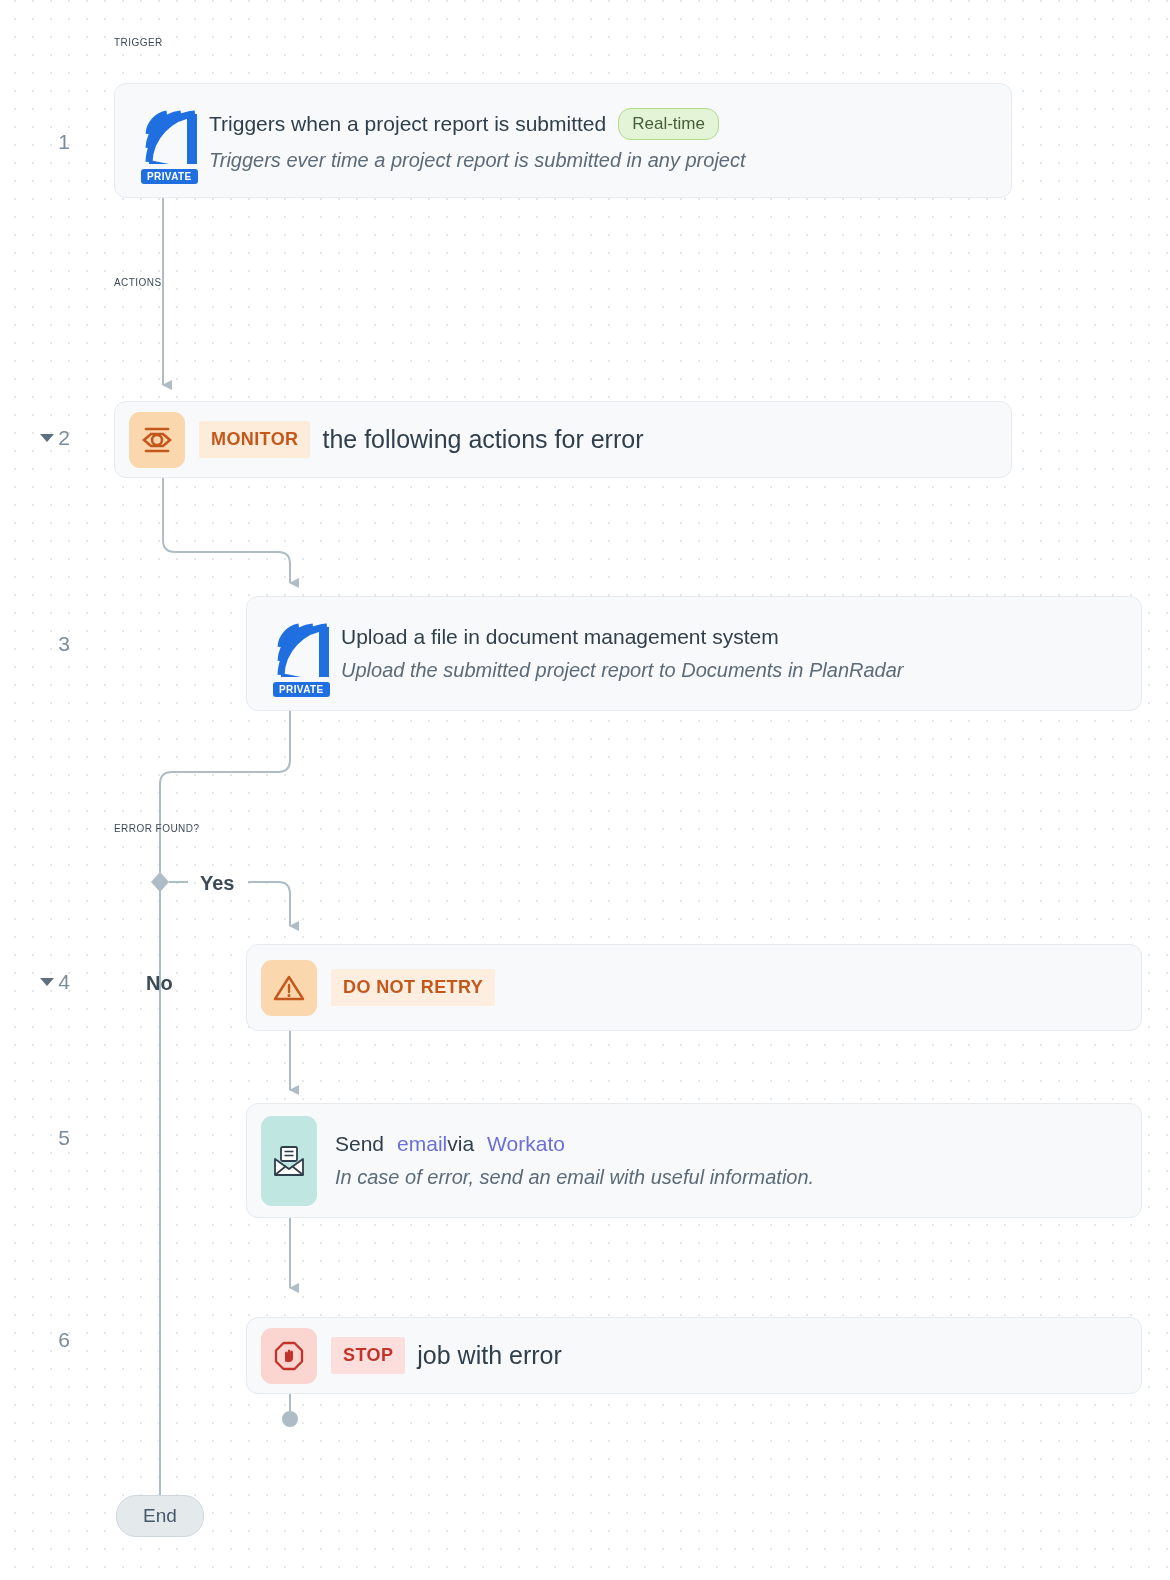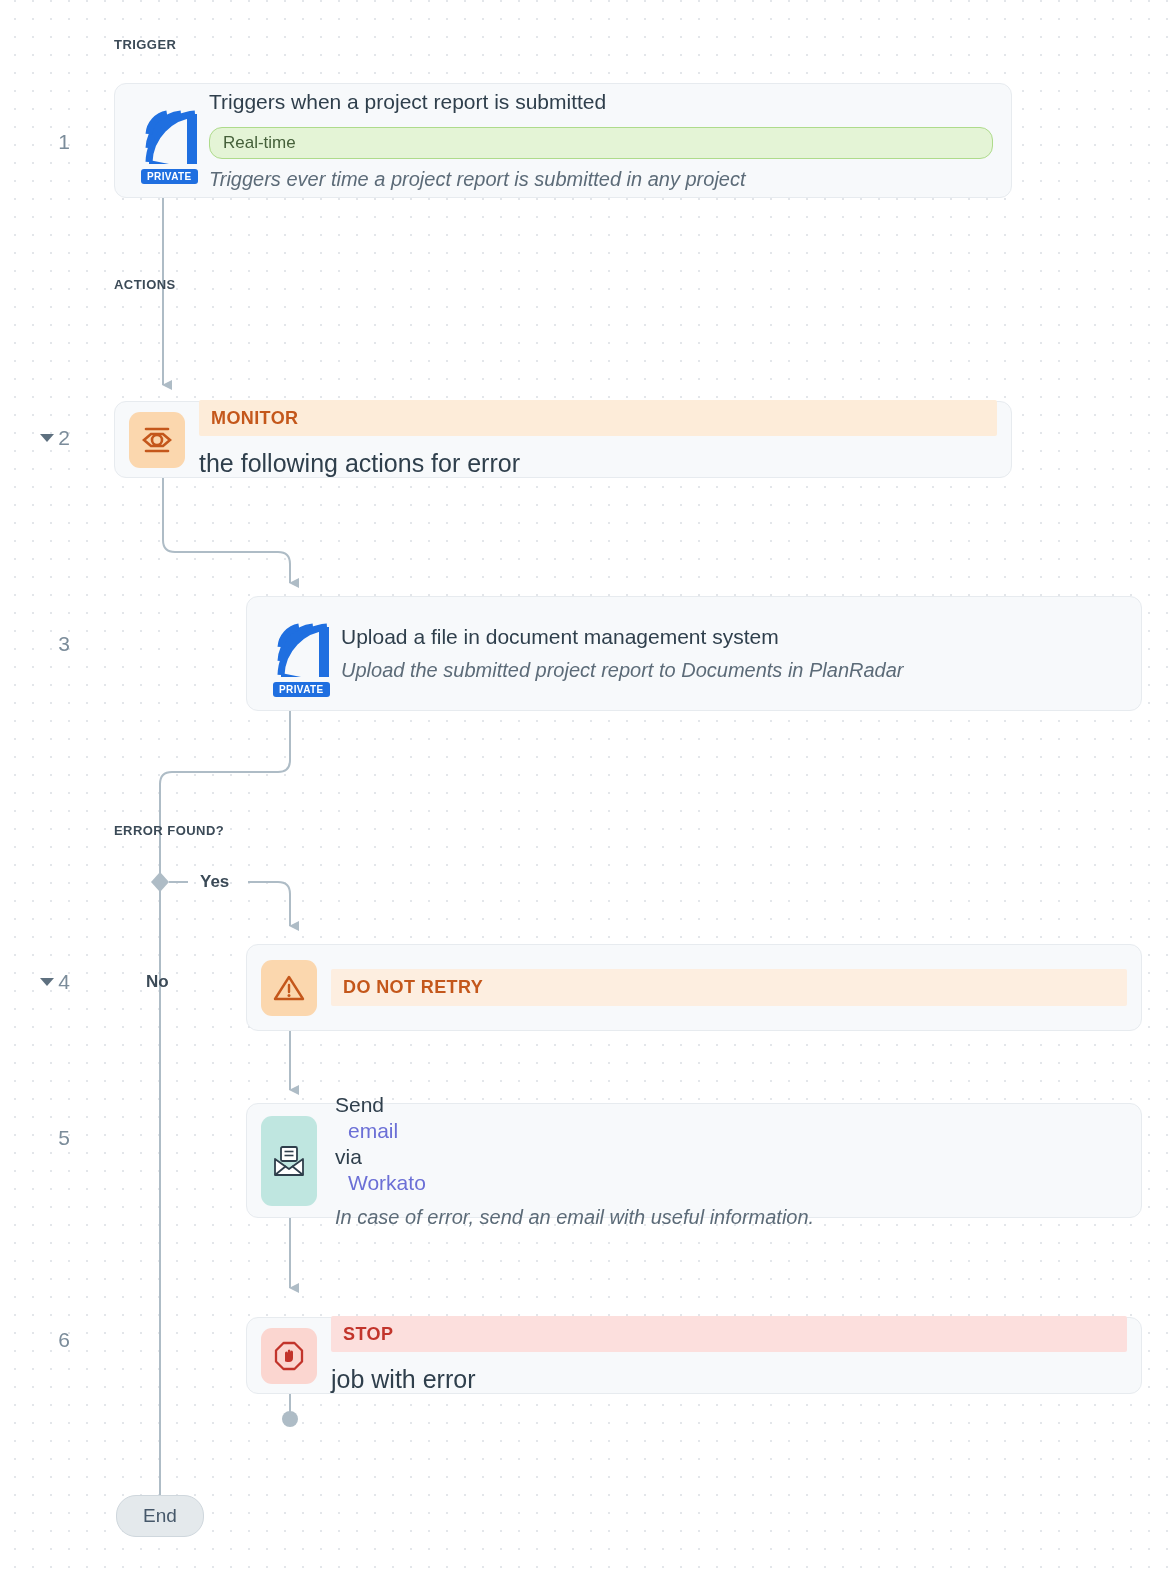--- a/index.html
+++ b/index.html
@@ -13,22 +13,22 @@
     position:relative;
     width:1170px;height:1580px;
     background-color:#ffffff;
     background-image:radial-gradient(#e3e6ea 1.1px, transparent 1.2px);
     background-size:18px 18px;
     background-position:6px 10px;
   }
   
   .section-label{
     position:absolute;
-    font-size:13px;
-    font-weight:bold;
+    font-size:10px;
+    font-weight:normal;
     letter-spacing:.45px;
     color:#3b4a57;
     white-space:nowrap;
   }
   
   .step-num{
     position:absolute;
     font-size:21px;
     color:#7b8c9a;
     width:40px;
@@ -57,24 +57,23 @@
     display:flex;align-items:center;justify-content:center;
     position:relative;
   }
   .card .body{
     flex:1 1 auto;
     display:flex;
     flex-direction:column;
     justify-content:center;
   }
   .title-row{
-    display:flex;gap:12px;
+    display:flex;align-items:center;gap:12px;
     font-size:21px;color:#2f3f4c;
     line-height:1.25;
-    flex-direction:column;
   }
   .subtitle{
     font-size:20px;
     font-style:italic;
     color:#5c6b78;
     line-height:1.3;
     margin-top:7px;
   }
   .accent{color:#6b6fd6;margin-left:13px;}
   
@@ -125,21 +124,21 @@
     position:absolute;
     background:#e4e9ec;
     border:1px solid #cfd7dd;
     border-radius:20px;
     color:#46586a;
     font-size:19px;
     display:flex;align-items:center;justify-content:center;
   }
   .branch-label{
     position:absolute;
-    font-size:17px;font-weight:bold;color:#3b4a57;
+    font-size:20px;font-weight:bold;color:#3b4a57;
     white-space:nowrap;
   }
 </style>
 </head>
 <body>
 
 <div id="canvas">
 
   <svg class="conn" style="left:0;top:0;width:1170px;height:1580px;">
     <defs>

